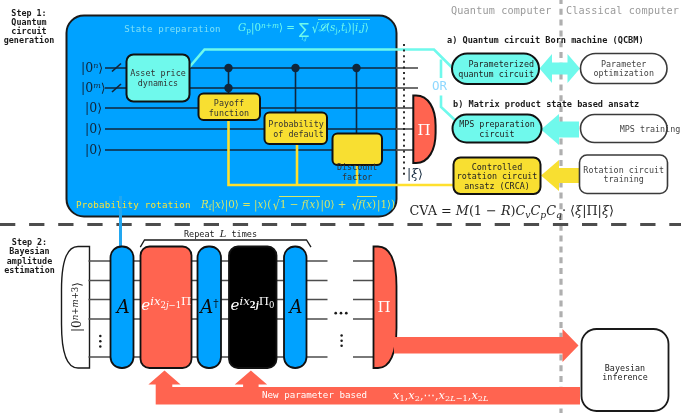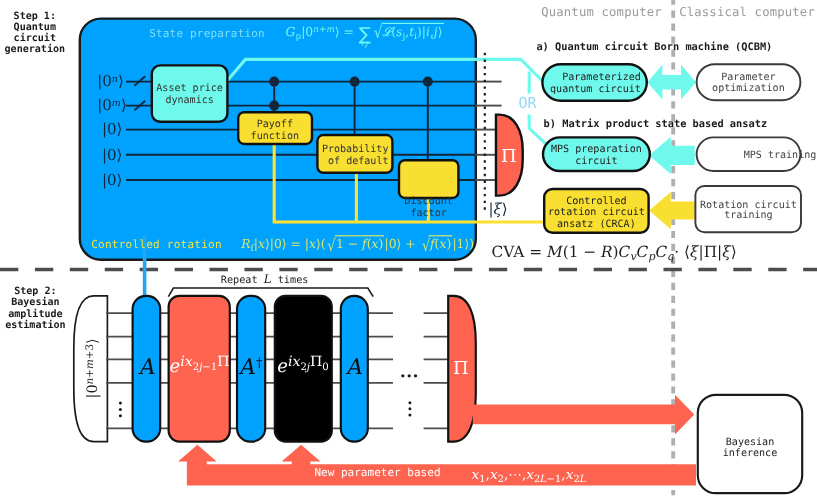--- a/index.html
+++ b/index.html
@@ -185,21 +185,21 @@
 dynamics</div>
 <div class="tx c" style="left:229px;top:99px;font-size:8.4px;line-height:9.7px;color:#333;text-align:center;">Payoff
 function</div>
 <div class="tx c" style="left:296px;top:120px;font-size:8.4px;line-height:9.7px;color:#333;text-align:right;">Probability
 of default</div>
 <div class="tx c" style="left:357.2px;top:141.8px;font-size:8.4px;line-height:9.7px;color:#333;text-align:center;margin-top:21px;">Discount
 factor</div>
 
 <div class="mth cc" style="left:424px;top:130px;font-size:15px;color:#fff;">Π</div>
 
-<div class="tx" style="left:76px;top:200px;font-size:9.2px;color:#F8E43A;letter-spacing:0.2px;">Controlled rotation</div>
+<div class="tx" style="left:76px;top:200px;font-size:9.2px;color:#F8E43A;letter-spacing:0.2px;">Probability rotation</div>
 
 <div class="mth" style="left:81px;top:60px;font-size:12.5px;color:#10263b;">|0<span style="font-size:8px;font-style:italic;position:relative;top:-4px;">n</span>⟩</div>
 <div class="mth" style="left:81px;top:80px;font-size:12.5px;color:#10263b;">|0<span style="font-size:8px;font-style:italic;position:relative;top:-4px;">m</span>⟩</div>
 <div class="mth" style="left:85px;top:100px;font-size:12.5px;color:#10263b;">|0⟩</div>
 <div class="mth" style="left:85px;top:121px;font-size:12.5px;color:#10263b;">|0⟩</div>
 <div class="mth" style="left:85px;top:142px;font-size:12.5px;color:#10263b;">|0⟩</div>
 
 <div class="mth" style="left:407px;top:166px;font-size:12.5px;color:#10263b;">|<i>ξ</i>⟩</div>
 
 <div class="mth" style="left:409.5px;top:203px;font-size:12.8px;color:#1f1f1f;">
@@ -211,21 +211,21 @@
 amplitude
 estimation</div>
 
 <div class="mth" style="left:77px;top:307px;font-size:12px;color:#1a1a1a;transform:translate(-50%,-50%) rotate(-90deg);">|0<span class="sp"><i>n</i>+<i>m</i>+3</span>⟩</div>
 
 <div class="tx c" style="left:220.5px;top:227.5px;font-size:8.5px;color:#1a1a1a;text-align:center;"><span>Repeat </span><span style="font-family:'DejaVu Serif',serif;font-style:italic;font-size:1.15em;">L</span><span> times</span></div>
 
 <div class="mth cc" style="left:123.2px;top:305.6px;font-size:18px;color:#0a0a0a;"><i>A</i></div>
 <div class="mth cc" style="left:166.3px;top:305px;font-size:15.1px;color:#fff;"><i>e</i><span style="font-size:.78em;position:relative;top:-.42em;"><i>ix</i><span style="font-size:.72em;position:relative;top:.35em;">2<i>j</i>−1</span>Π</span></div>
 <div class="mth cc" style="left:209.5px;top:305.6px;font-size:18px;color:#0a0a0a;"><i>A</i><span style="font-size:.6em;position:relative;top:-.52em;font-style:normal;">†</span></div>
-<div class="mth cc" style="left:252.5px;top:305px;font-size:15.1px;color:#fff;"><i>e</i><span style="font-size:.78em;position:relative;top:-.42em;"><i>ix</i><span style="font-size:.72em;position:relative;top:.35em;">2<i>j</i></span>Π<span style="font-size:.72em;position:relative;top:.35em;font-style:normal;">0</span></span></div>
+<div class="mth cc" style="left:252.5px;top:305px;font-size:15.1px;color:#fff;"><i>e</i><span style="font-size:.78em;position:relative;top:-.42em;"><i>ix</i><span style="font-size:.72em;position:relative;top:.35em;font-weight:bold;">2<i>j</i></span>Π<span style="font-size:.72em;position:relative;top:.35em;font-style:normal;">0</span></span></div>
 <div class="mth cc" style="left:296px;top:305.6px;font-size:18px;color:#0a0a0a;"><i>A</i></div>
 
 <div class="mth cc" style="left:384px;top:307px;font-size:15px;color:#fff;">Π</div>
 
 <div class="tx" style="left:262px;top:389.5px;font-size:9.2px;color:#fff;">New parameter based</div>
 <div class="mth" style="left:393px;top:387.5px;font-size:11.4px;color:#fff;"><i>x</i><span class="sb">1</span>,<i>x</i><span class="sb">2</span>,⋯,<i>x</i><span class="sb">2<i>L</i>−1</span>,<i>x</i><span class="sb">2<i>L</i></span></div>
 
 <div class="tx c" style="left:625px;top:363.5px;font-size:8.4px;line-height:9.5px;color:#222;text-align:center;">Bayesian
 inference</div>
 

